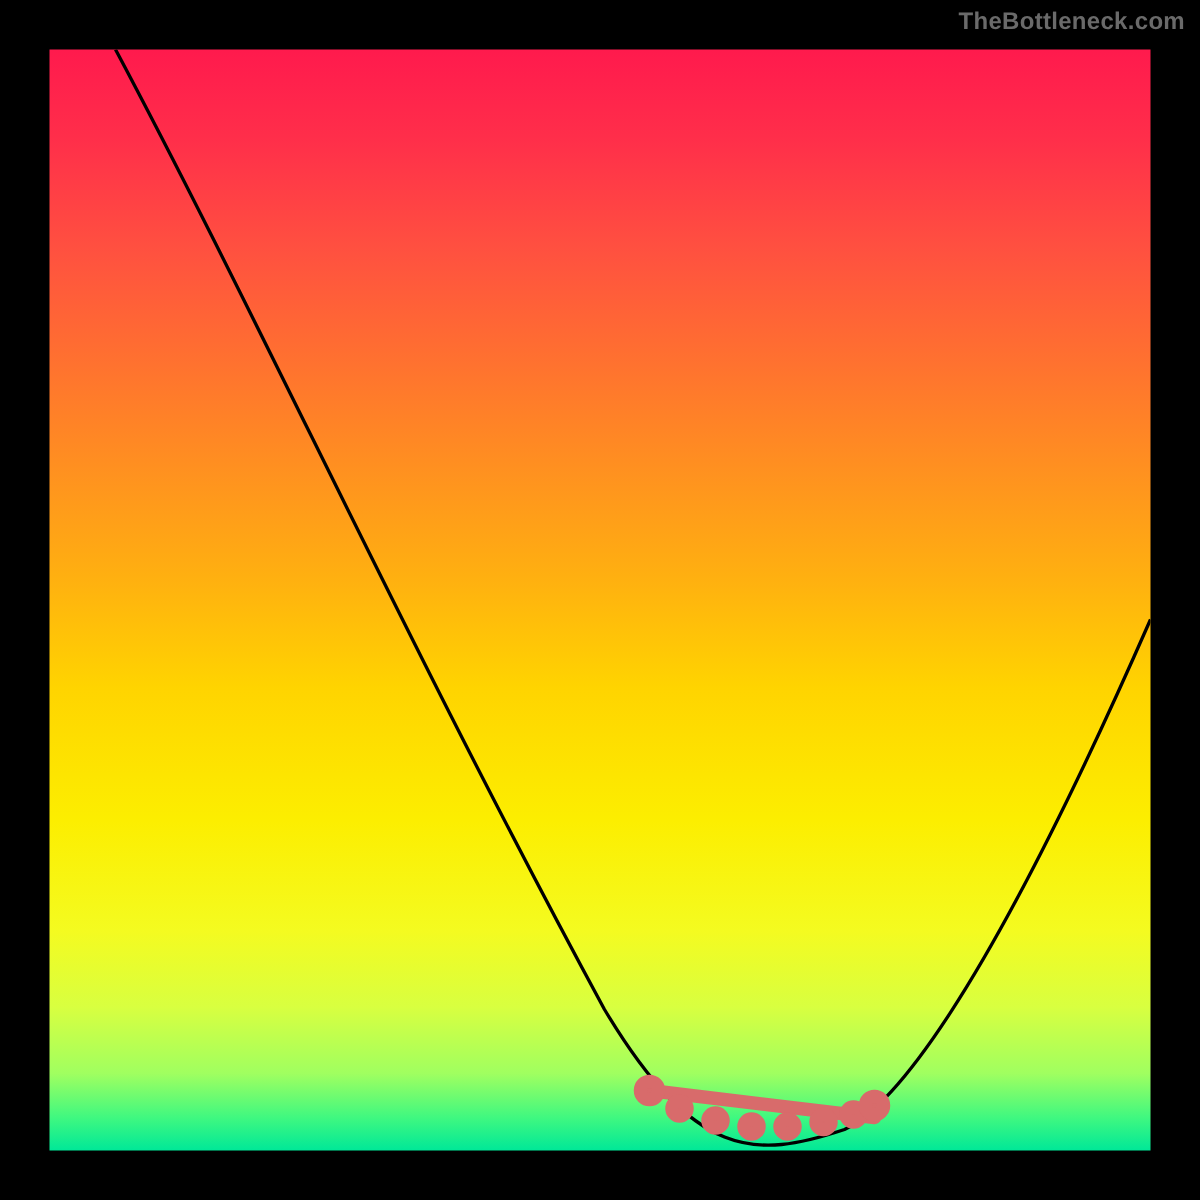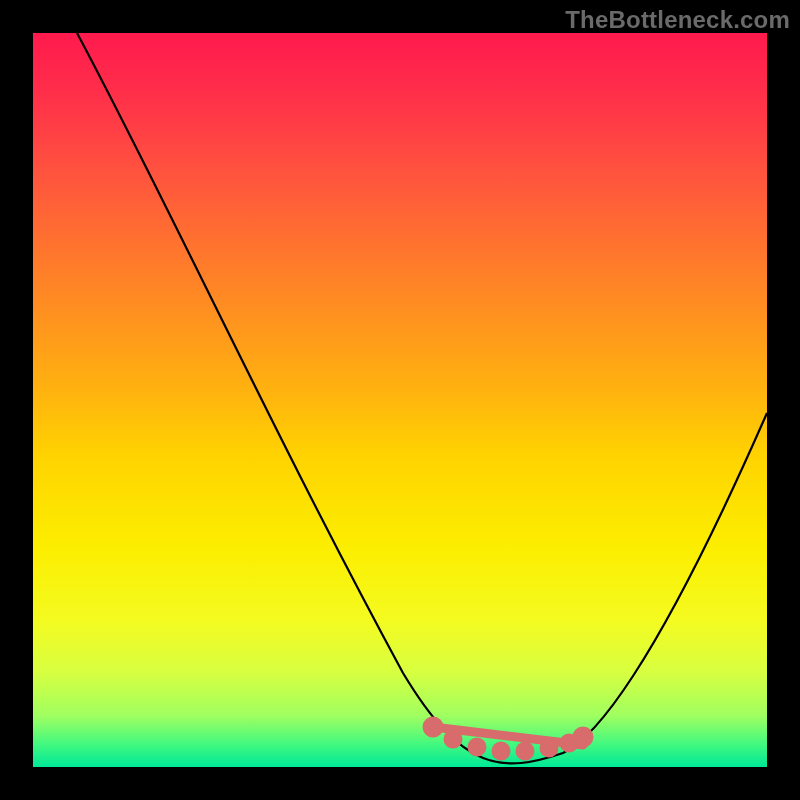--- a/index.html
+++ b/index.html
@@ -31,21 +31,21 @@
       #a0ff60 93%,
       #40f880 97%,
       #00e898 100%
     );
   }
   .watermark {
     position: absolute;
     top: 6px;
     right: 10px;
     font-family: Arial, Helvetica, sans-serif;
-    font-size: 24px;
+    font-size: 16px;
     font-weight: bold;
     color: #6a6a6a;
     letter-spacing: 0.2px;
   }
   svg.overlay {
     position: absolute;
     left: 33px;
     top: 33px;
     width: 734px;
     height: 734px;

